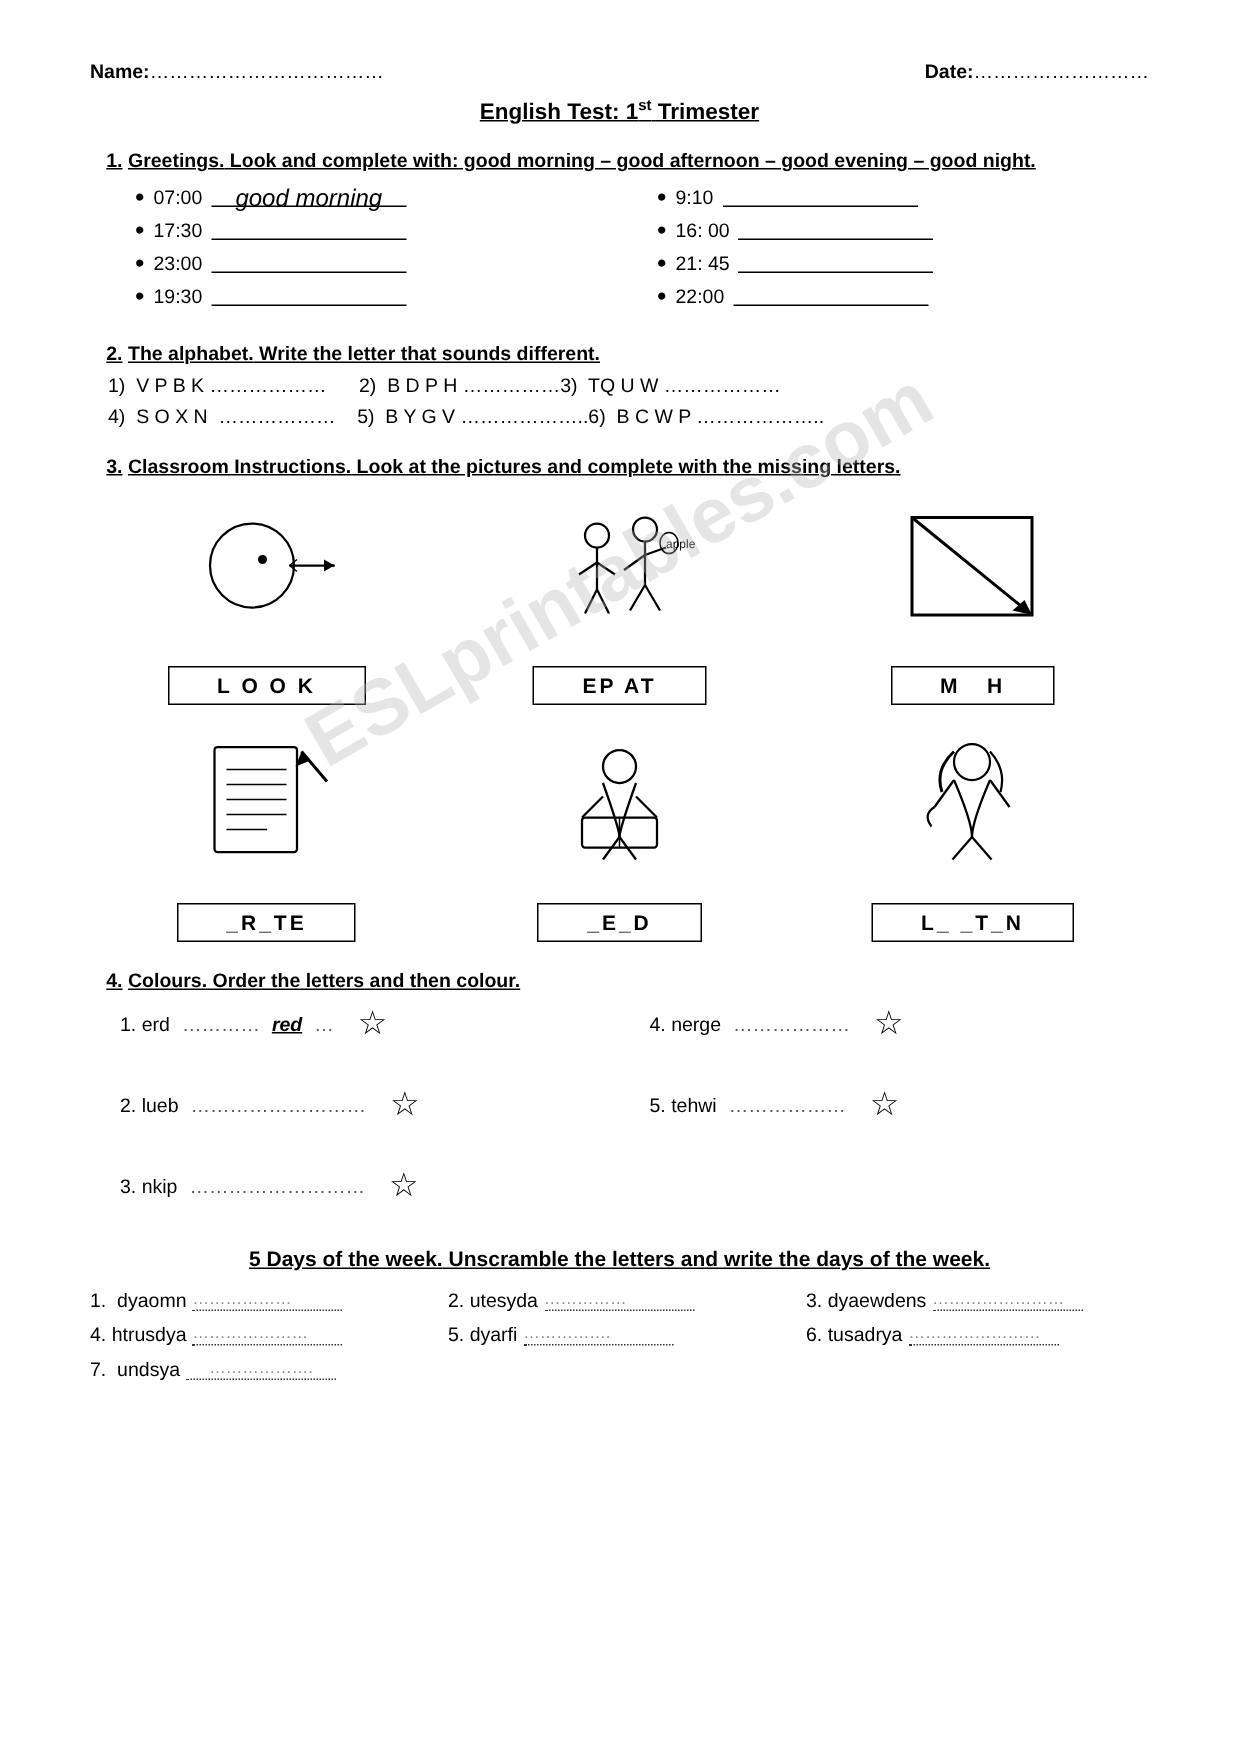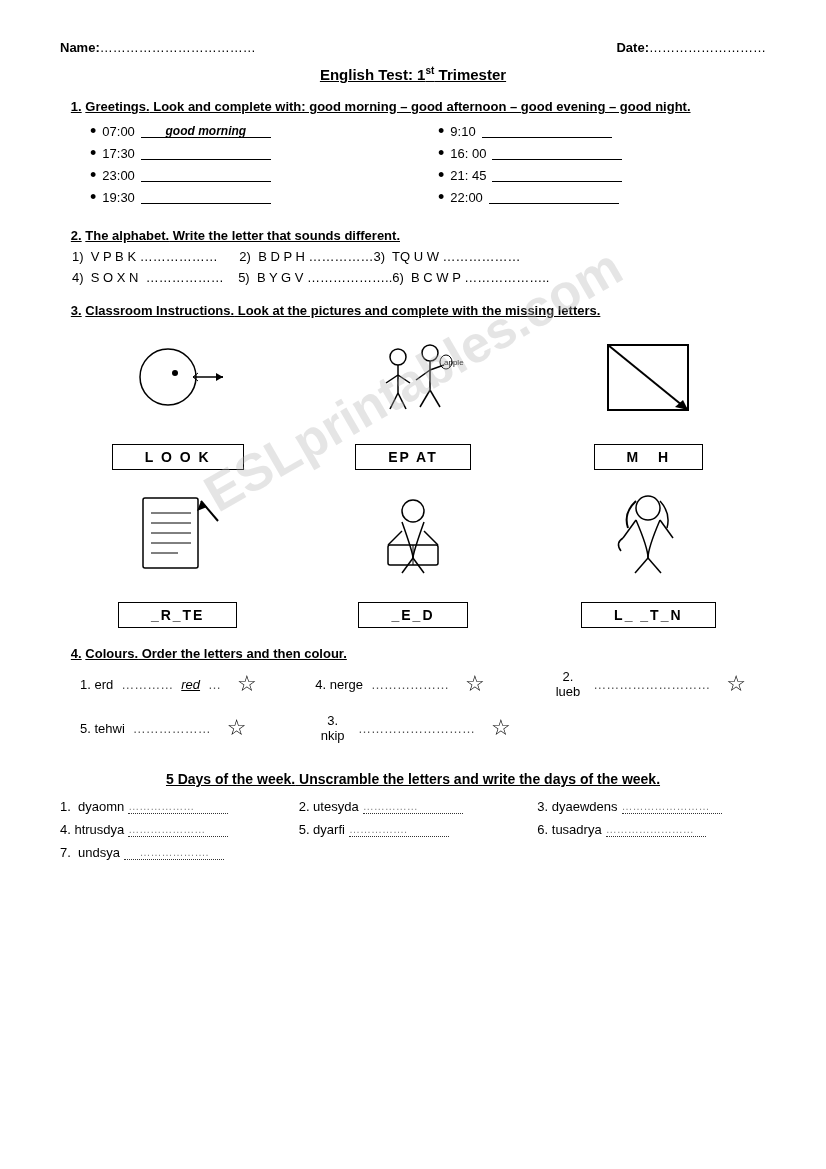--- a/index.html
+++ b/index.html
@@ -51,22 +51,21 @@
       vertical-align: bottom;
     }
     .fill-line-italic {
       display: inline-block;
       border-bottom: 1px solid #000;
       min-width: 130px;
       height: 14px;
       vertical-align: bottom;
       font-style: italic;
       text-align: center;
-      font-size: 12px;
-      font-weight: bold;
+      font-size: 16px;
     }
     .alphabet-section { margin-left: 12px; }
     .alpha-row { margin-bottom: 6px; font-size: 13px; }
     .pictures-grid {
       display: grid;
       grid-template-columns: repeat(3, 1fr);
       gap: 20px;
       margin: 14px 10px;
     }
     .picture-cell {
@@ -351,26 +350,26 @@
     </div>
 
   </div>
 </div>
 
 <div class="section">
   <div class="section-title">
     &nbsp;&nbsp;&nbsp;<span>4.</span>
     <span class="underline-bold"> Colours.</span><span> Order the letters and then colour.</span>
   </div>
-  <div style="display:grid; grid-template-columns:1fr 1fr 1fr; gap:6px 40px; margin: 8px 20px 0 20px; text-align: center;">
+  <div style="display:grid; grid-template-columns:1fr 1fr; gap:20px 40px; margin: 8px 20px 0 20px;">
 
     <div class="colour-row">
       <span>1. erd</span>
       <span class="colour-dots">…………</span>
-      <span style="font-style:italic; text-decoration:underline;">red</span>
+      <span style="font-style:italic; text-decoration:underline;font-weight:bold;">red</span>
       <span class="colour-dots">…</span>
       <span class="star">☆</span>
     </div>
     <div class="colour-row">
       <span>4. nerge</span>
       <span class="colour-dots">………………</span>
       <span class="star">☆</span>
     </div>
 
     <div class="colour-row">

